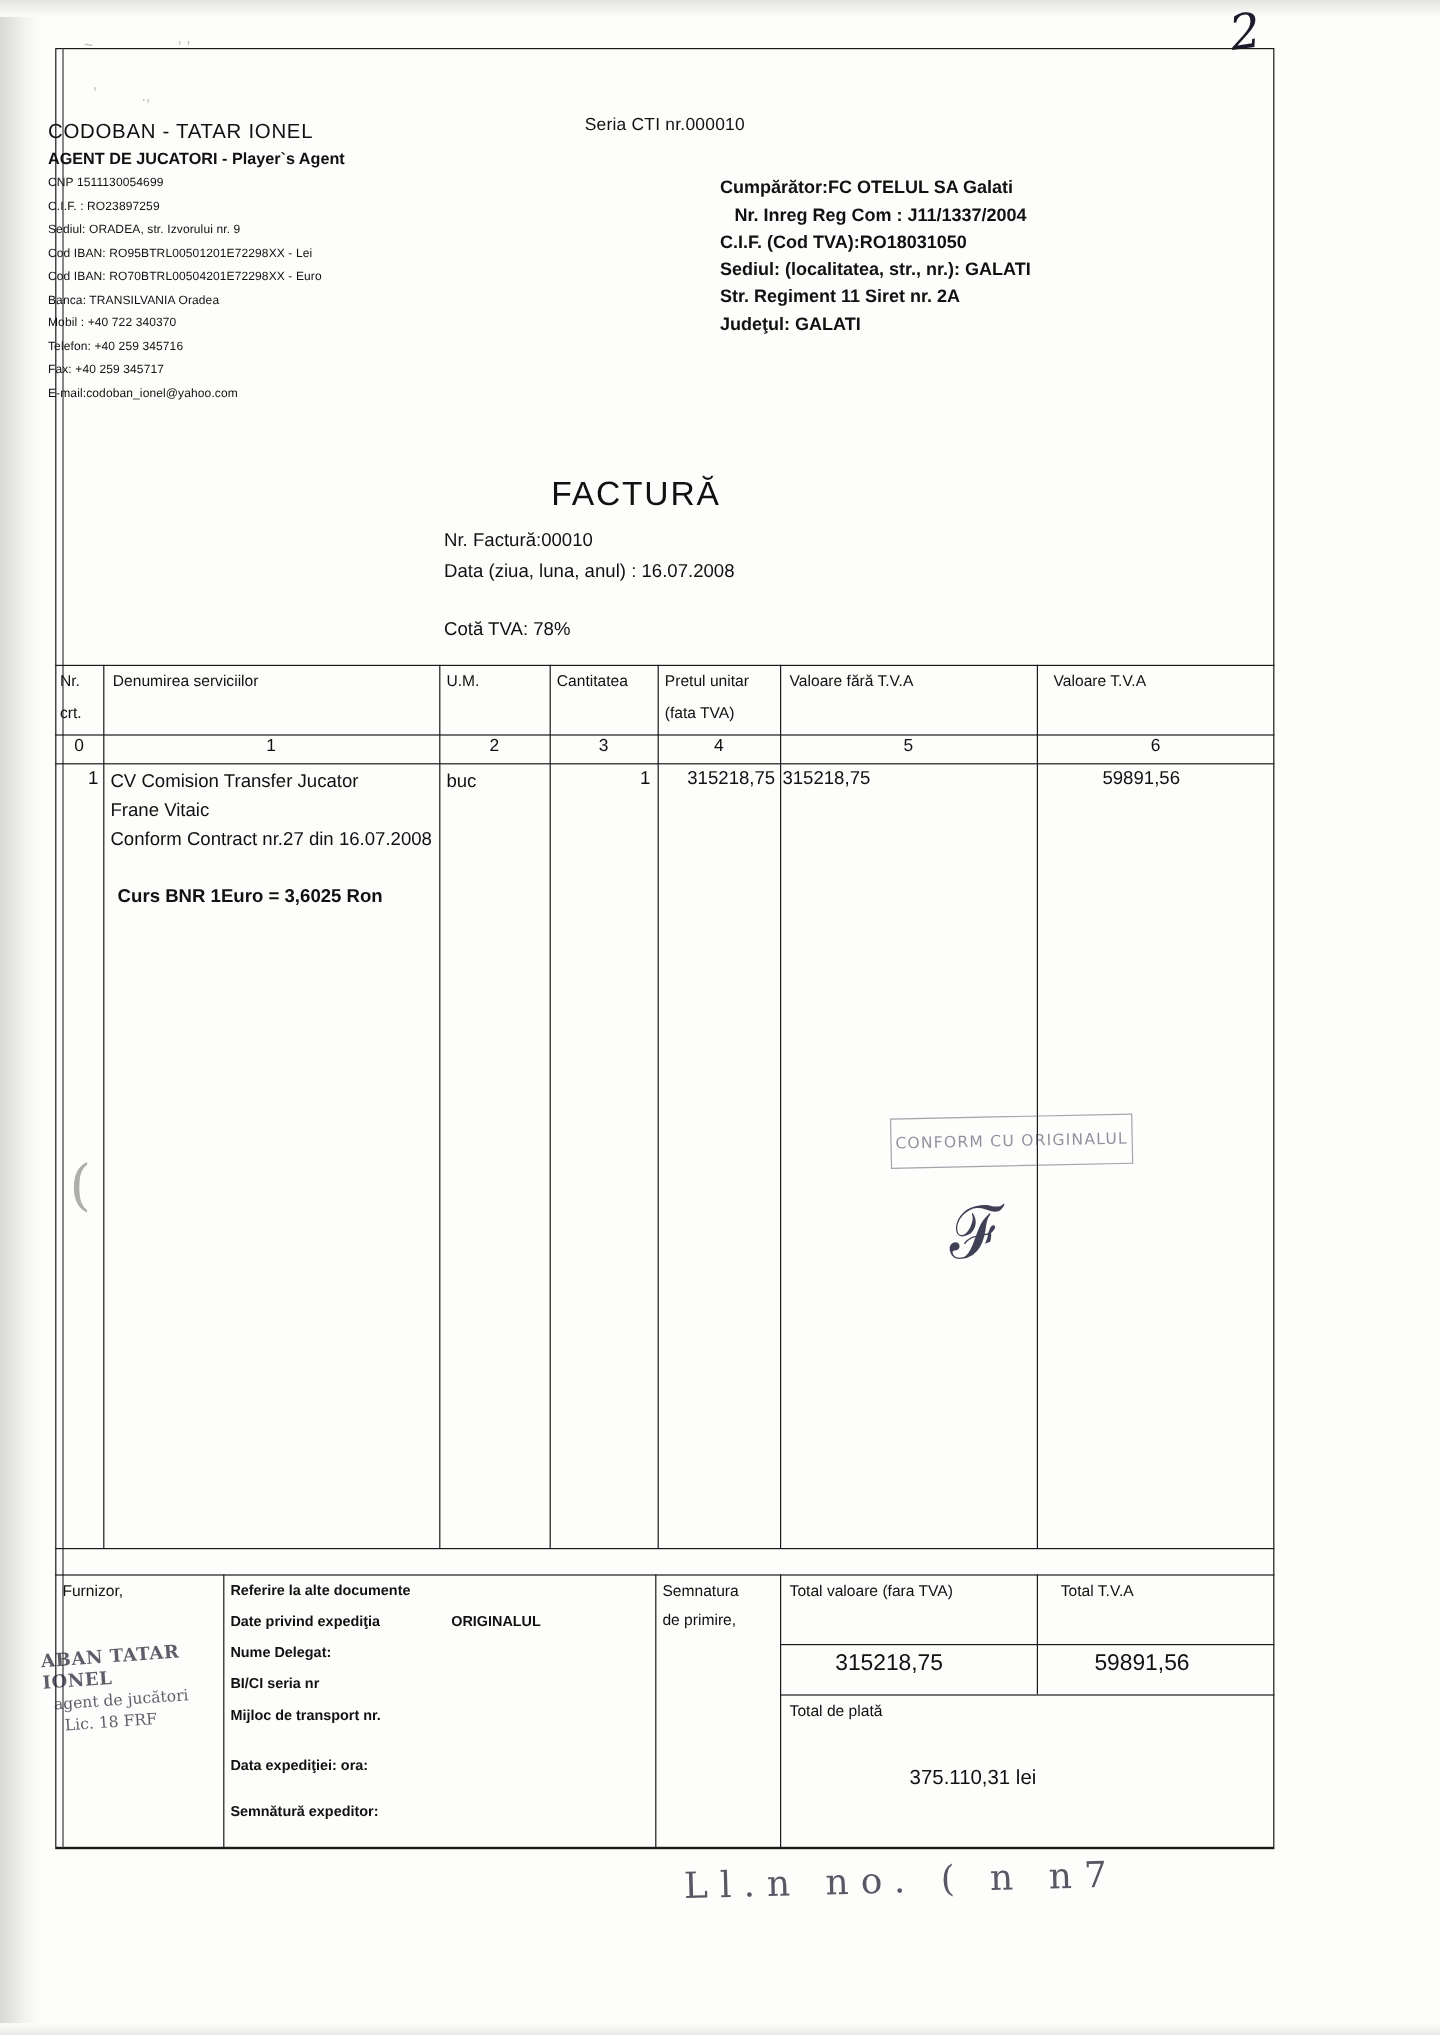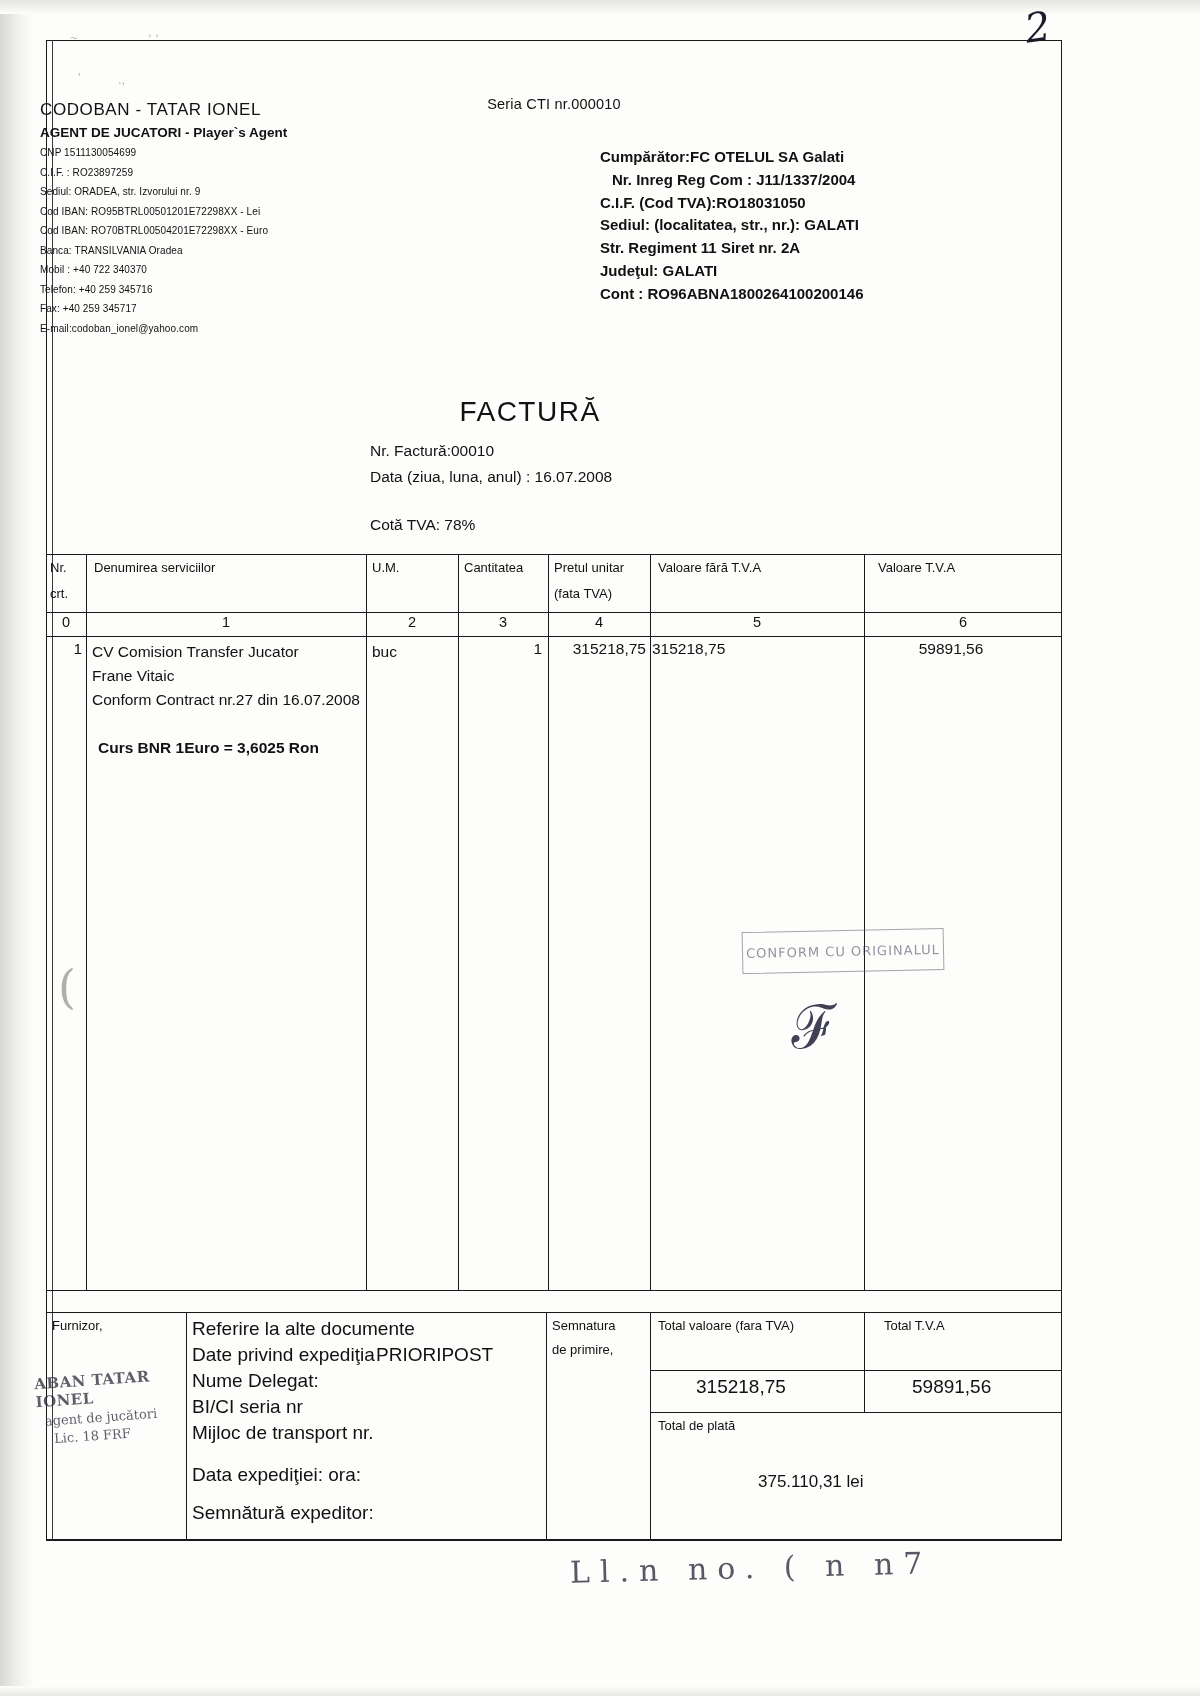--- a/index.html
+++ b/index.html
@@ -223,21 +223,22 @@
   .ftbl .vline {
     position: absolute;
     border-left: 1px solid #1a1a1a;
   }
   .ftxt {
     position: absolute;
     font-size: 13px;
   }
   .ftxt-b {
     position: absolute;
-    font-size: 19px;
+    font-size: 12px;
+    font-weight: bold;
   }
   .fnum {
     position: absolute;
     font-size: 19px;
   }
 
   .stamp2 {
     position: absolute;
     left: 36px;
     top: 1370px;
@@ -318,21 +319,20 @@
     <div class="row">E-mail:codoban_ionel@yahoo.com</div>
   </div>
 
   <div class="buyer">
     <div>Cumpărător:FC OTELUL SA  Galati</div>
     <div class="indent">Nr. Inreg Reg Com : J11/1337/2004</div>
     <div>C.I.F. (Cod TVA):RO18031050</div>
     <div>Sediul: (localitatea, str., nr.): GALATI</div>
     <div>Str. Regiment 11 Siret nr. 2A</div>
     <div>Judeţul:  GALATI</div>
-    <div>Cont : RO96ABNA1800264100200146</div>
   </div>
 
   <div class="factura-title">FACTURĂ</div>
   <div class="fact-nr">Nr. Factură:00010</div>
   <div class="fact-data">Data (ziua, luna, anul) : 16.07.2008</div>
   <div class="cota">Cotă TVA: 78%</div>
 
   <div class="tbl">
     <div class="hline" style="top:0px;"></div>
     <div class="hline" style="top:58px;"></div>
@@ -390,21 +390,21 @@
     <div class="vline" style="left:604px; top:0; height:228px;"></div>
     <div class="vline" style="left:818px; top:0; height:100px;"></div>
 
     <div class="hline" style="top:58px; left:604px; width:412px;"></div>
     <div class="hline" style="top:100px; left:604px; width:412px;"></div>
 
     <div class="ftxt" style="left:6px; top:6px;">Furnizor,</div>
 
     <div class="ftxt-b" style="left:146px; top:6px;">Referire la alte documente</div>
     <div class="ftxt-b" style="left:146px; top:32px;">Date privind expediţia</div>
-    <div class="ftxt-b" style="left:330px; top:32px;">PRIORIPOST</div>
+    <div class="ftxt-b" style="left:330px; top:32px;">ORIGINALUL</div>
     <div class="ftxt-b" style="left:146px; top:58px;">Nume Delegat:</div>
     <div class="ftxt-b" style="left:146px; top:84px;">BI/CI seria    nr</div>
     <div class="ftxt-b" style="left:146px; top:110px;">Mijloc de transport nr.</div>
     <div class="ftxt-b" style="left:146px; top:152px;">Data expediţiei:     ora:</div>
     <div class="ftxt-b" style="left:146px; top:190px;">Semnătură expeditor:</div>
 
     <div class="ftxt" style="left:506px; top:6px;">Semnatura</div>
     <div class="ftxt" style="left:506px; top:30px;">de primire,</div>
 
     <div class="ftxt" style="left:612px; top:6px;">Total valoare (fara TVA)</div>

